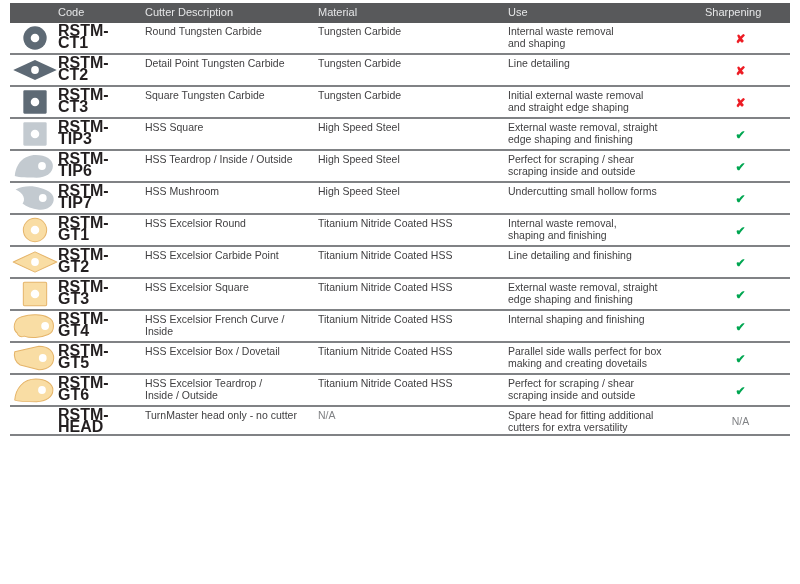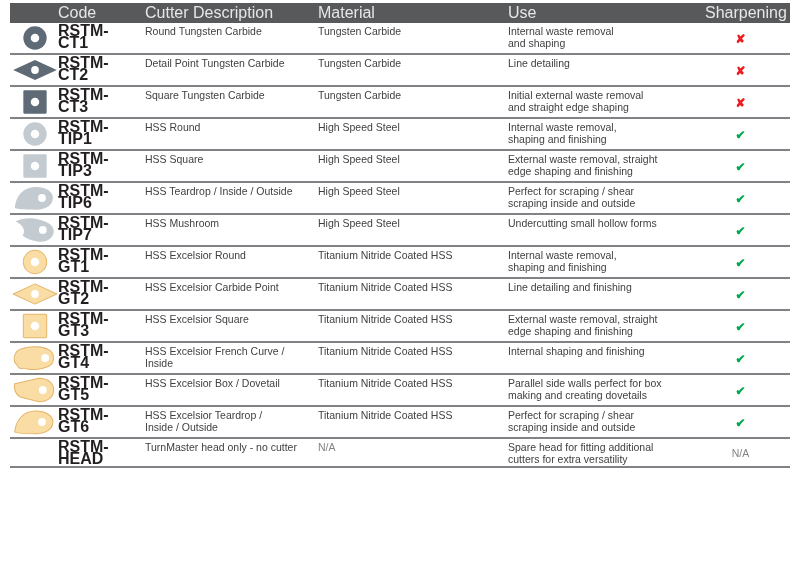--- a/index.html
+++ b/index.html
@@ -10,21 +10,21 @@
   }
   *{box-sizing:border-box;}
   html,body{margin:0;padding:0;}
   body{width:800px;height:584px;background:#ffffff;font-family:"Liberation Sans",sans-serif;overflow:hidden;}
   .sheet{padding:3px 10px 0 10px;}
   table{border-collapse:collapse;table-layout:fixed;width:780px;}
   col.c-icon{width:48px;} col.c-code{width:87px;} col.c-desc{width:173px;}
   col.c-mat{width:190px;} col.c-use{width:197px;} col.c-sharp{width:85px;}
   thead th{
     background:var(--header-bg);color:var(--header-text);font-weight:normal;
-    font-size:16px;line-height:13px;text-align:left;padding:3px 0 4px 0;margin-left:48px;
+    font-size:11px;line-height:13px;text-align:left;padding:3px 0 4px 0;margin-left:48px;
   }
   thead th.sharp-col{padding-right:4px;}
   tbody td{
     border-bottom:2px solid var(--divider);vertical-align:top;
     padding:2px 8px 1px 0;font-size:10.5px;line-height:12px;color:var(--text);
   }
   td.icon-cell{vertical-align:middle;padding:1px 0 1px 1px;}
   td.icon-cell svg{display:block;}
   td.code{font-weight:bold;color:var(--code-text);font-size:16px;}
   td.desc,td.use{white-space:pre-line;}
@@ -102,36 +102,20 @@
       <td class="desc">Square Tungsten Carbide</td>
       <td class="mat">Tungsten Carbide</td>
       <td class="use">Initial external waste removal
 and straight edge shaping</td>
       <td class="sharp sharp-no">✘</td>
     </tr>
         <tr>
       <td class="icon-cell">
             <svg width="48" height="28" viewBox="0 0 60 36">
               <g fill="#c3cad0" stroke-linejoin="round">
-                <circle cx="30" cy="18" r="15"></circle>
-              </g>
-              <circle cx="30" cy="18" r="5.5" fill="#ffffff"></circle>
-            </svg>
-          </td>
-      <td class="code">RSTM-TIP1</td>
-      <td class="desc">HSS Round</td>
-      <td class="mat">High Speed Steel</td>
-      <td class="use">Internal waste removal,
-shaping and finishing</td>
-      <td class="sharp sharp-yes">✔</td>
-    </tr>
-        <tr>
-      <td class="icon-cell">
-            <svg width="48" height="28" viewBox="0 0 60 36">
-              <g fill="#c3cad0" stroke-linejoin="round">
                 <rect x="15" y="3" width="30" height="30" rx="1.5"></rect>
               </g>
               <circle cx="30" cy="18" r="5.5" fill="#ffffff"></circle>
             </svg>
           </td>
       <td class="code">RSTM-TIP3</td>
       <td class="desc">HSS Square</td>
       <td class="mat">High Speed Steel</td>
       <td class="use">External waste removal, straight
 edge shaping and finishing</td>

